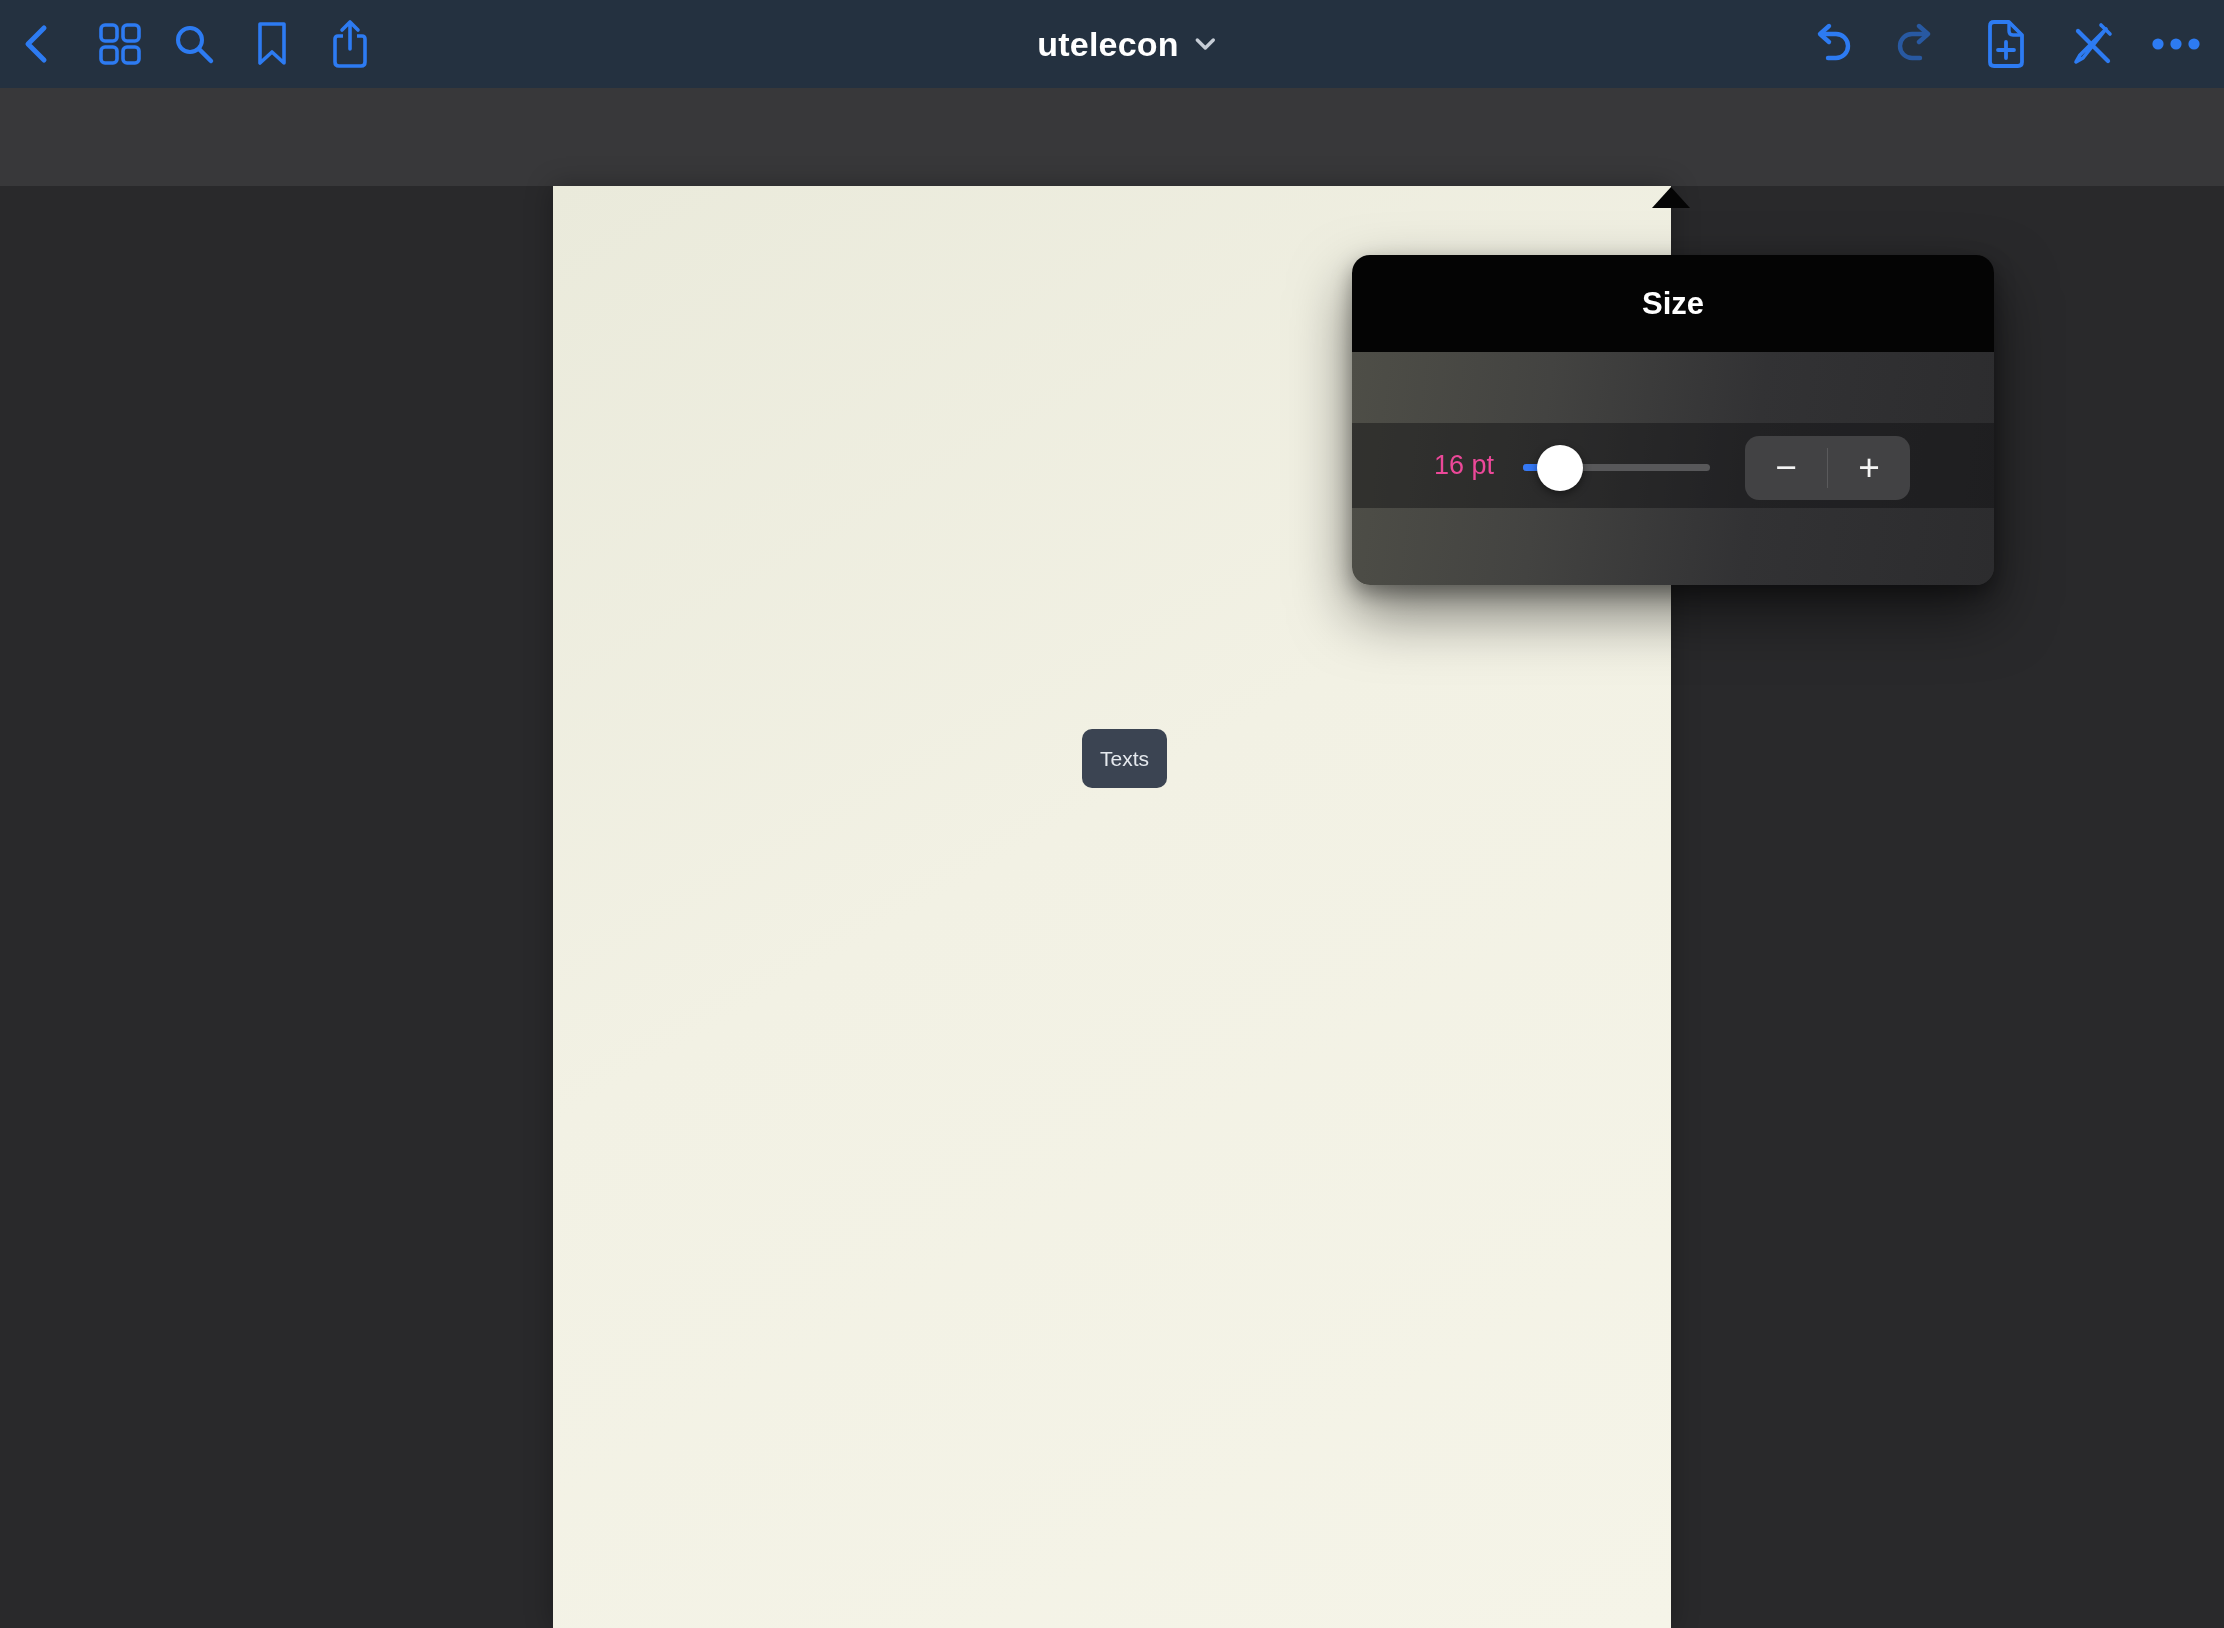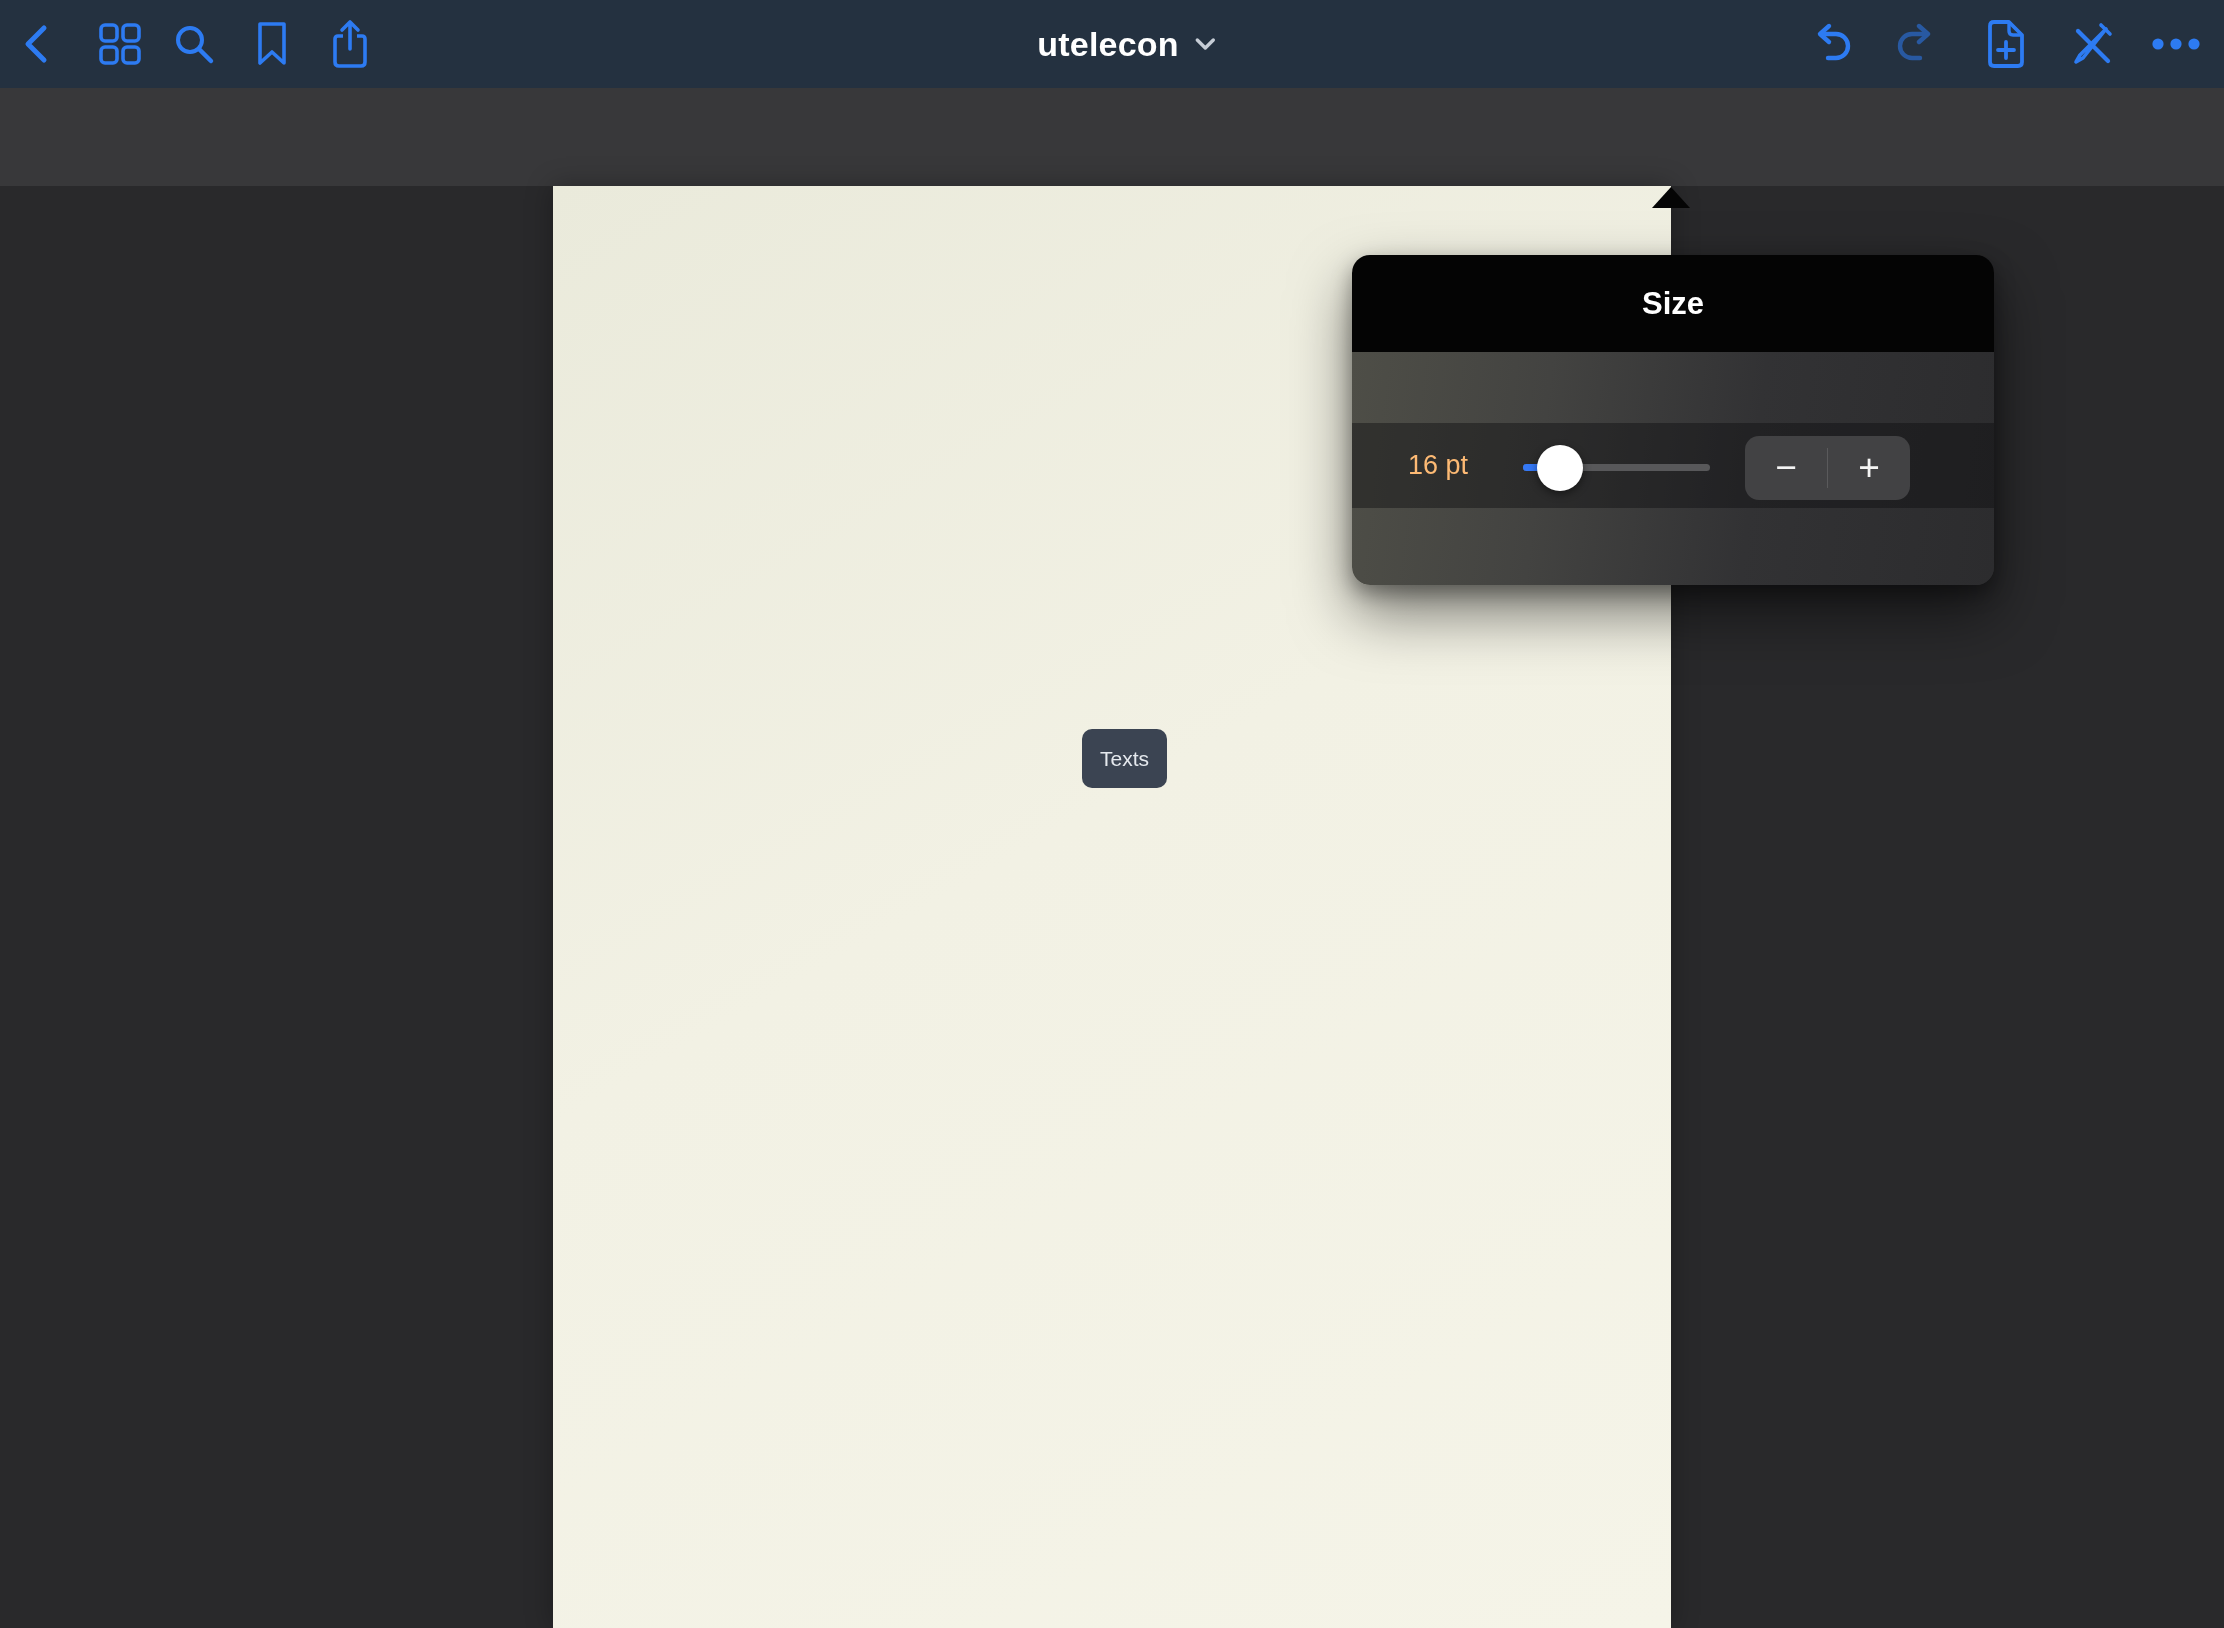--- a/index.html
+++ b/index.html
@@ -53,21 +53,21 @@
          border-bottom:21px solid #050505;}
   .panel{position:absolute;left:0;top:21px;width:642px;height:330px;border-radius:18px;
          overflow:hidden;box-shadow:0 28px 60px rgba(0,0,0,.5),0 8px 20px rgba(0,0,0,.35);margin-top:48px;}
   .panel .hdr{position:absolute;left:0;top:0;width:100%;height:97px;background:#040404;
               display:flex;align-items:center;justify-content:center;color:#fff;
               font-size:31px;font-weight:700;}
   .panel .bdy{position:absolute;left:0;top:97px;width:100%;height:233px;
               background:linear-gradient(97deg,#4e4e47 0%,#434341 30%,#323234 62%,#2c2c2e 100%);}
   .srow{position:absolute;left:0;top:168px;width:100%;height:85px;background:rgba(12,12,14,.42);}
   .sval{position:absolute;left:30px;top:168px;width:112px;height:77px;line-height:85px;
-        text-align:center;color:#fdba74;font-size:27px;}
+        text-align:right;color:#ec4899;font-size:27px;}
   .track{position:absolute;left:171px;top:209px;width:187px;height:7px;border-radius:4px;background:#58585a;cursor:pointer;}
   .track .fill{position:absolute;left:0;top:0;height:7px;width:32px;border-radius:4px;background:#3478f6;}
   .thumb{position:absolute;left:185px;top:190px;width:46px;height:46px;border-radius:50%;background:#fff;
          box-shadow:0 3px 8px rgba(0,0,0,.45);cursor:pointer;}
   .stepper{position:absolute;left:393px;top:181px;width:165px;height:64px;border-radius:14px;
            background:#424244;display:flex;}
   .stepper .half{flex:1;display:flex;align-items:center;justify-content:center;color:#f4f4f4;
                  font-size:37px;font-weight:300;cursor:pointer;}
   .stepper .sep{width:1px;height:40px;background:#5a5a5c;align-self:center;}
   svg{display:block;}

